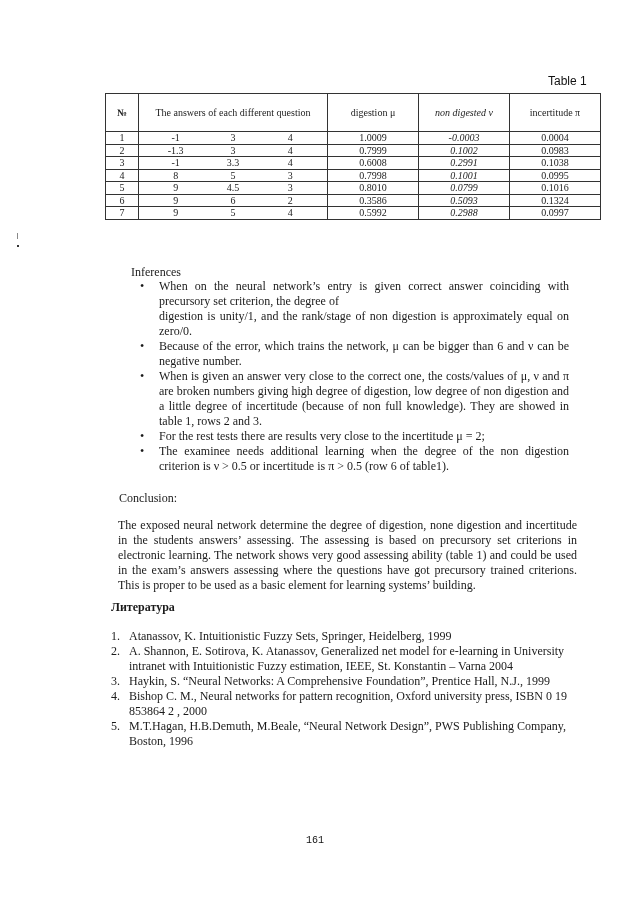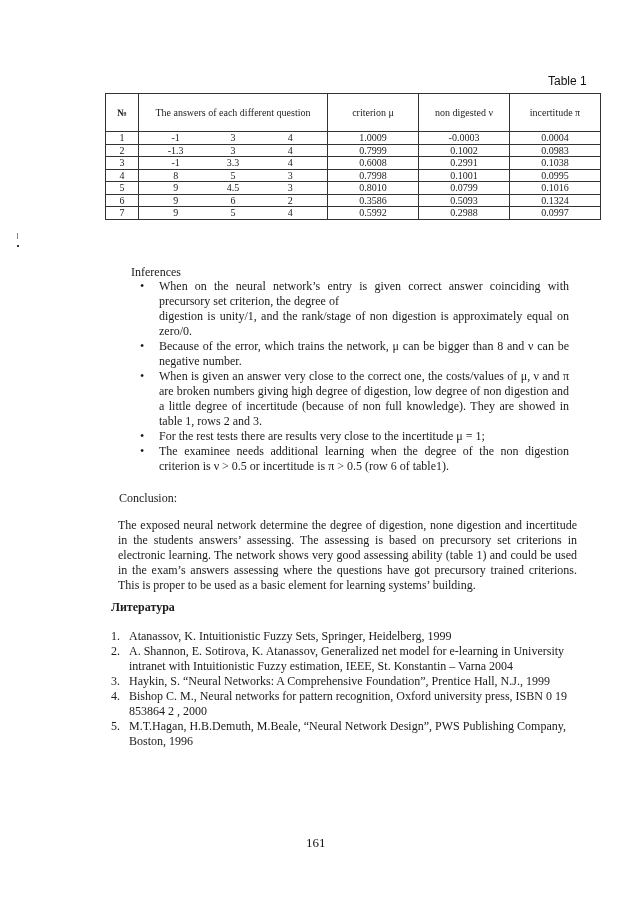--- a/index.html
+++ b/index.html
@@ -9,51 +9,51 @@
   #table-caption { left:548px; top:74px; font-family:"Liberation Sans", sans-serif; font-size:12px; color:#111; }
   table#results { position:absolute; left:105px; top:93px; border-collapse:collapse;
                   font-family:"Liberation Serif", serif; font-size:10px; color:#222; }
   #results td, #results th { border:1px solid #333; padding:0; text-align:center; font-weight:normal; }
   #results thead th { height:37px; font-size:10px; }
   #results tbody td { height:11.5px; line-height:11px; }
   #results tbody tr { border-top:1.5px solid #333; }
   .c-no { width:32px; }
   .c-ans { width:188px; }
   .c-dig { width:90px; }
-  .c-non { width:90px; }
+  .c-non { width:90px;font-style:italic; }
   .c-inc { width:90px; }
   .ans-wrap { display:flex; justify-content:space-around; padding:0 8px; }
   .ans-wrap span { width:50px; text-align:center; }
   .heading { font-weight:normal; font-size:12px; }
   #inferences-heading { left:131px; top:265px; }
   ul#inferences { position:absolute; left:131px; top:279px; width:438px; margin:0; padding:0; list-style:none;
                   font-size:12px; line-height:15px; text-align:justify; }
   ul#inferences li { position:relative; padding-left:28px; margin:0; }
   ul#inferences li .bullet { position:absolute; left:9px; top:0; }
   #conclusion-heading { left:119px; top:491px; }
   #conclusion-text { left:118px; top:518px; width:459px; font-size:12px; line-height:15px; text-align:justify; }
   #refs-heading { left:111px; top:600px; font-weight:bold; font-size:12px; }
   ol#refs { position:absolute; left:111px; top:629px; width:460px; margin:0; padding:0; list-style:none;
             font-size:12px; line-height:15px; }
   ol#refs li { position:relative; padding-left:18px; }
   ol#refs li .num { position:absolute; left:0; top:0; }
-  #page-number { left:306px; top:835px; font-family:Liberation Serif, serif; font-size:13px; color:#111; }
+  #page-number { left:306px; top:835px; font-family:Liberation Mono, monospace; font-size:10px; color:#111; }
   .speck { position:absolute; background:#888; }
 </style>
 </head>
 <body>
 
 <div class="abs" id="table-caption">Table 1</div>
 
 <table id="results">
   <thead>
     <tr>
       <th class="c-no" style="font-weight:bold;">№</th>
       <th class="c-ans">The answers of each different question</th>
-      <th class="c-dig">criterion μ</th>
+      <th class="c-dig">digestion μ</th>
       <th class="c-non">non digested ν</th>
       <th class="c-inc">incertitude π</th>
     </tr>
   </thead>
   <tbody id="table-body">
       <tr>
         <td class="c-no">1</td>
         <td class="c-ans">
           <div class="ans-wrap">
             <span>-1</span>
@@ -148,29 +148,29 @@
 
 <div class="abs heading" id="inferences-heading">Inferences</div>
 <ul id="inferences">
   <li>
     <span class="bullet">•</span>
     <span>When on the neural network’s entry is given correct answer coinciding with precursory set criterion, the degree of</span><br>
     <span>digestion is unity/1, and the rank/stage of non digestion is approximately equal on zero/0.</span>
   </li>
   <li>
     <span class="bullet">•</span>
-    <span>Because of the error, which trains the network, μ can be bigger than 8 and ν can be negative number.</span>
+    <span>Because of the error, which trains the network, μ can be bigger than 6 and ν can be negative number.</span>
   </li>
   <li>
     <span class="bullet">•</span>
     <span>When is given an answer very close to the correct one, the costs/values of μ, ν and π are broken numbers giving high degree of digestion, low degree of non digestion and a little degree of incertitude (because of non full  knowledge). They are showed in table 1, rows 2 and 3.</span>
   </li>
   <li>
     <span class="bullet">•</span>
-    <span>For the rest tests there are results very close to the incertitude μ = 1;</span>
+    <span>For the rest tests there are results very close to the incertitude μ = 2;</span>
   </li>
   <li>
     <span class="bullet">•</span>
     <span>The examinee needs additional learning when the degree of the non digestion criterion is ν &gt; 0.5 or incertitude is π &gt; 0.5 (row 6 of table1).</span>
   </li>
 </ul>
 
 <div class="abs heading" id="conclusion-heading">Conclusion:</div>
 <div class="abs" id="conclusion-text">The exposed neural network determine the degree of digestion, none digestion and incertitude in the students answers’ assessing. The assessing is based on precursory set criterions in electronic learning. The network shows very good assessing ability (table 1) and could be used in the exam’s answers assessing where the questions have got precursory trained criterions. This is proper to be used as a basic element for learning systems’ building.</div>
 

